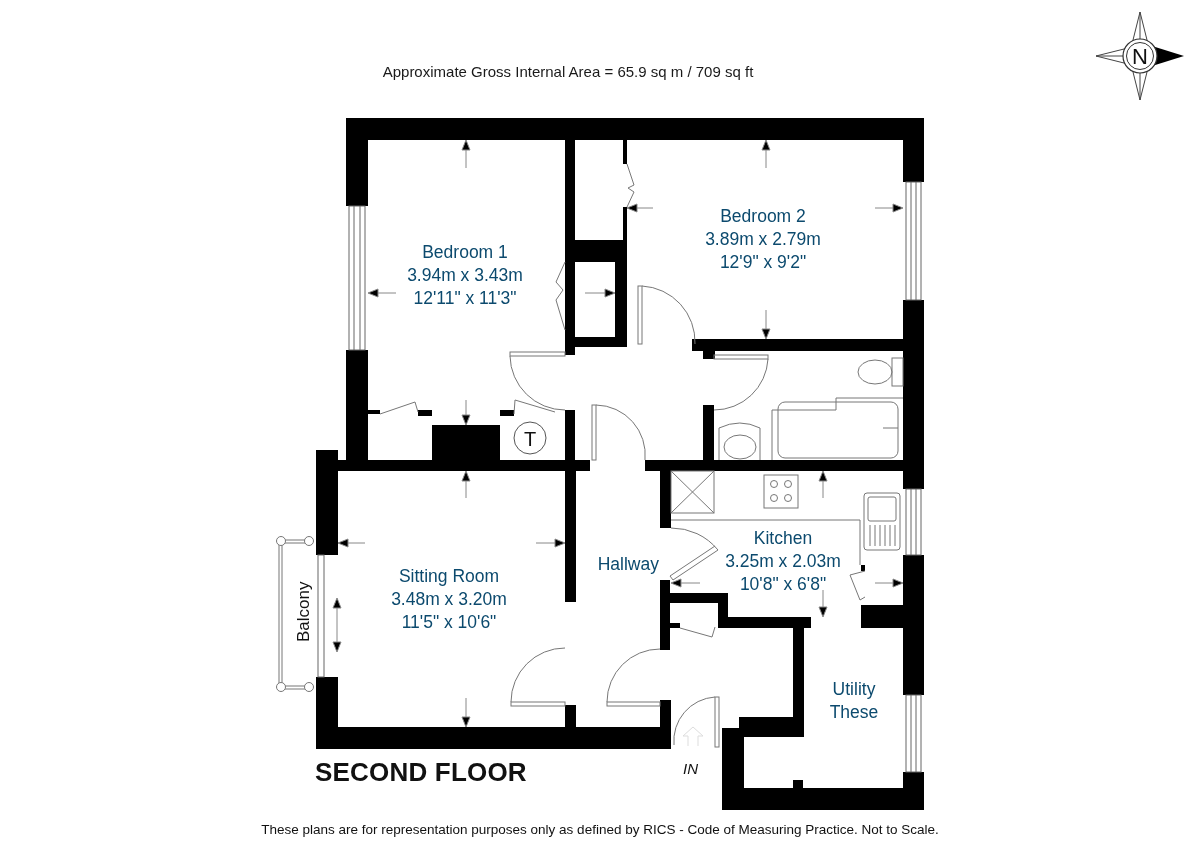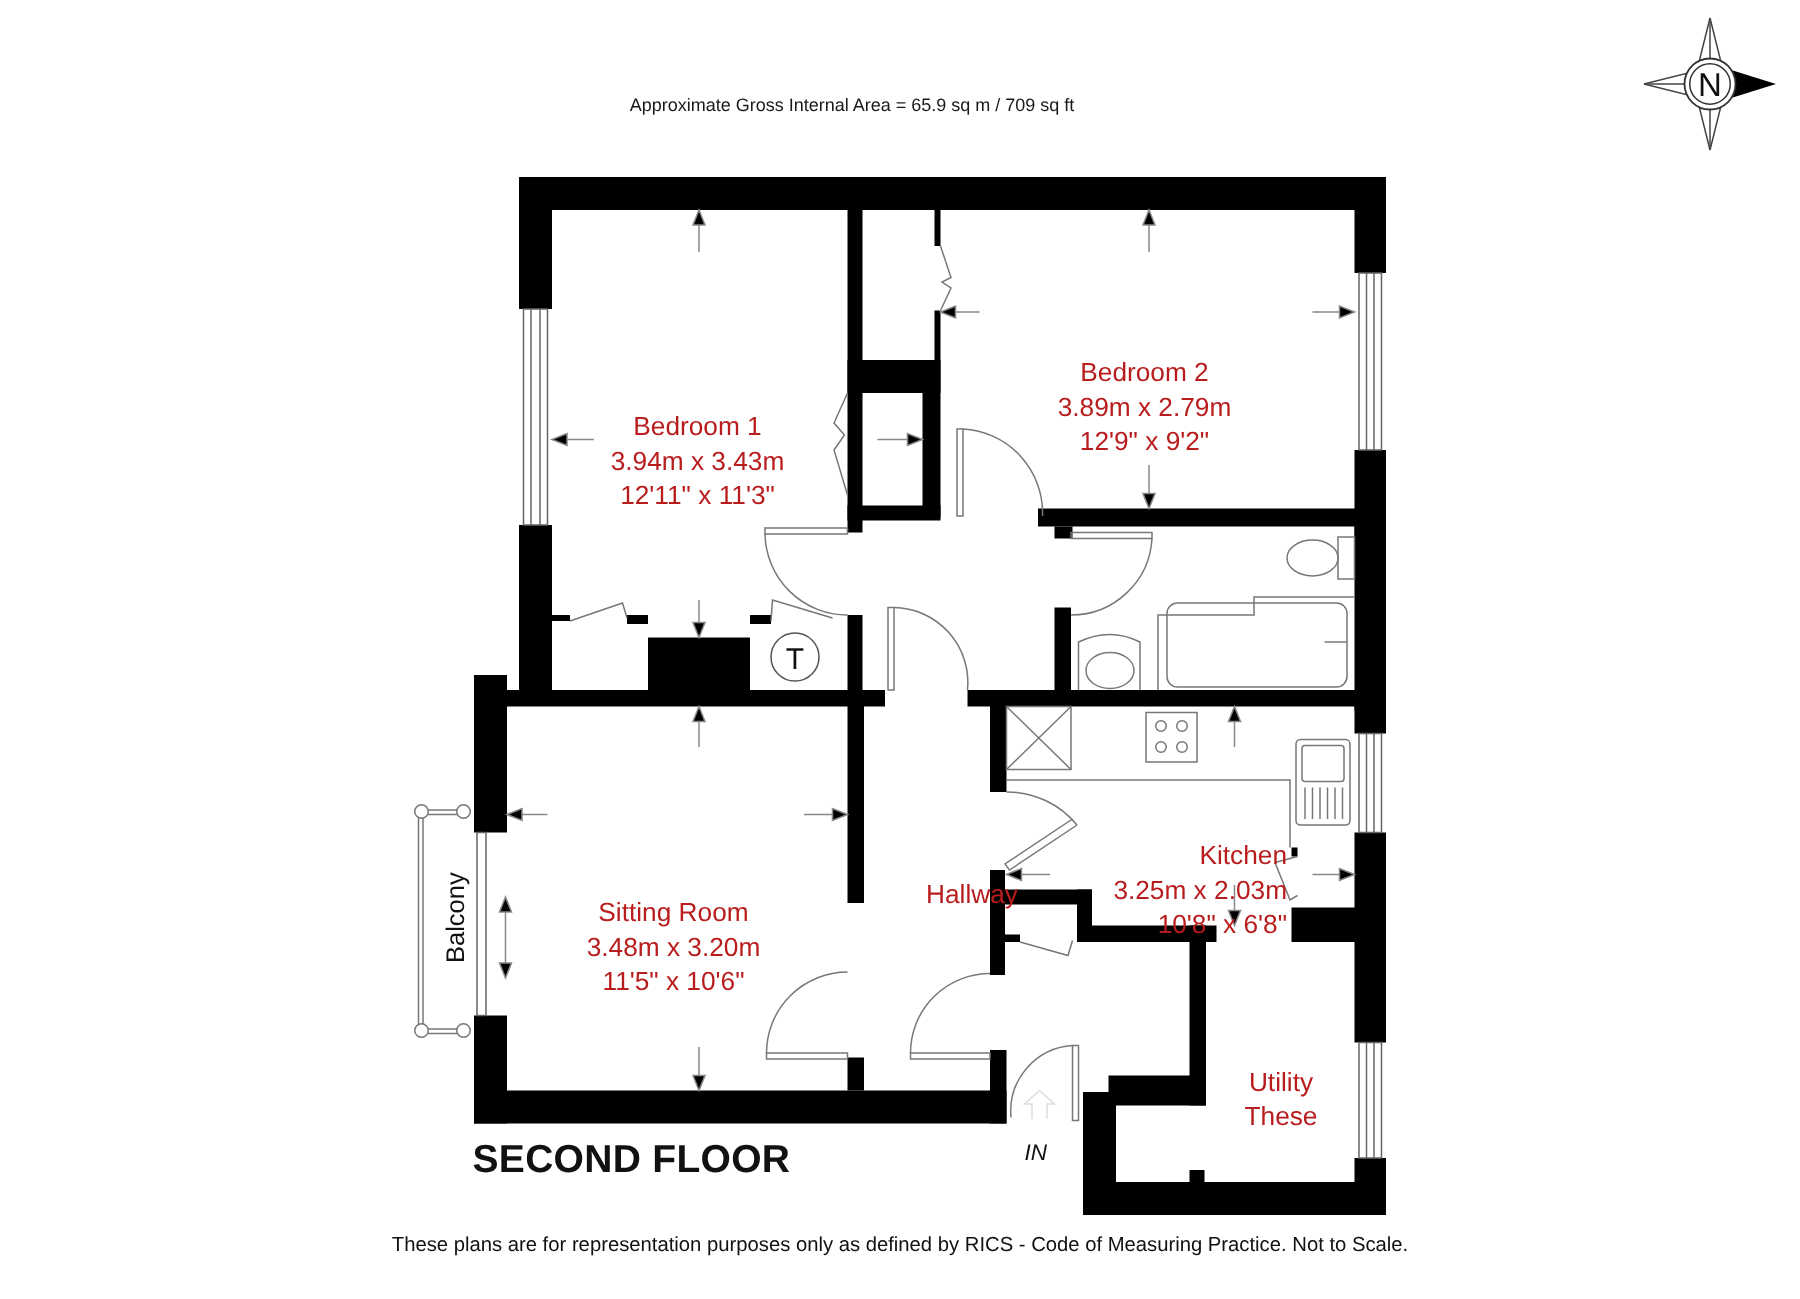--- a/index.html
+++ b/index.html
@@ -1,20 +1,20 @@
 <!DOCTYPE html>
 <html><head>
 <meta charset="utf-8">
 <style>
   html, body { margin: 0; padding: 0; background: #ffffff; }
   body { width: 1200px; height: 866px; position: relative; overflow: hidden; font-family: "Liberation Sans", sans-serif; color: #1a1a1a; }
   .abs { position: absolute; }
-  .area-title { left: 0; width: 1136px; top: 63px; text-align: center; font-size: 12px; color: #1a1a1a; }
+  .area-title { left: 0; width: 1136px; top: 63px; text-align: center; font-size: 15px; color: #1a1a1a; }
   .plan { position: absolute; left: 0; top: 0; width: 1200px; height: 866px; }
-  .room-label { position: absolute; text-align: center; font-size: 17.5px; line-height: 23px; color: #b91c1c; white-space: nowrap; margin-top: 32px; }
+  .room-label { position: absolute; text-align: center; font-size: 17.5px; line-height: 23px; color: #0c4a6e; white-space: nowrap; }
   .floor-label { position: absolute; left: 315px; top: 757px; font-size: 26px; font-weight: bold; letter-spacing: 0.2px; color: #111; }
   .in-label { position: absolute; left: 683px; top: 760px; font-size: 15px; color: #111; font-style: italic; }
   .balcony-label { position: absolute; left: 274px; top: 602px; font-size: 17px; transform: rotate(-90deg); transform-origin: center center; width: 60px; text-align: center; color: #111; }
   .footer { position: absolute; left: 0; width: 1200px; top: 821px; text-align: center; font-size: 13.5px; line-height: 17px; color: #111; }
   .compass { position: absolute; left: 1094px; top: 10px; width: 92px; height: 92px; }
 </style>
 </head>
 <body>
 
 <div class="abs area-title">Approximate Gross Internal Area = 65.9 sq m / 709 sq ft</div>
@@ -247,27 +247,27 @@
   <div>3.89m x 2.79m</div>
   <div>12'9" x 9'2"</div>
 </div>
 
 <div class="room-label" style="left:374px; top:565px; width:150px;">
   <div>Sitting Room</div>
   <div>3.48m x 3.20m</div>
   <div>11'5" x 10'6"</div>
 </div>
 
-<div class="room-label" style="left:708px; top:527px; width:150px;text-align:right;">
+<div class="room-label" style="left:708px; top:527px; width:150px;">
   <div>Kitchen</div>
   <div>3.25m x 2.03m</div>
   <div>10'8" x 6'8"</div>
 </div>
 
-<div class="room-label" style="left:608px; top:553px; width:80px;">
+<div class="room-label" style="left:579px; top:553px; width:80px;text-align:right;">
   <div>Hallway</div>
 </div>
 
 <div class="room-label" style="left:812px; top:678px; width:84px;">
   <div>Utility</div>
   <div>These</div>
 </div>
 
 <div class="balcony-label">Balcony</div>
 

